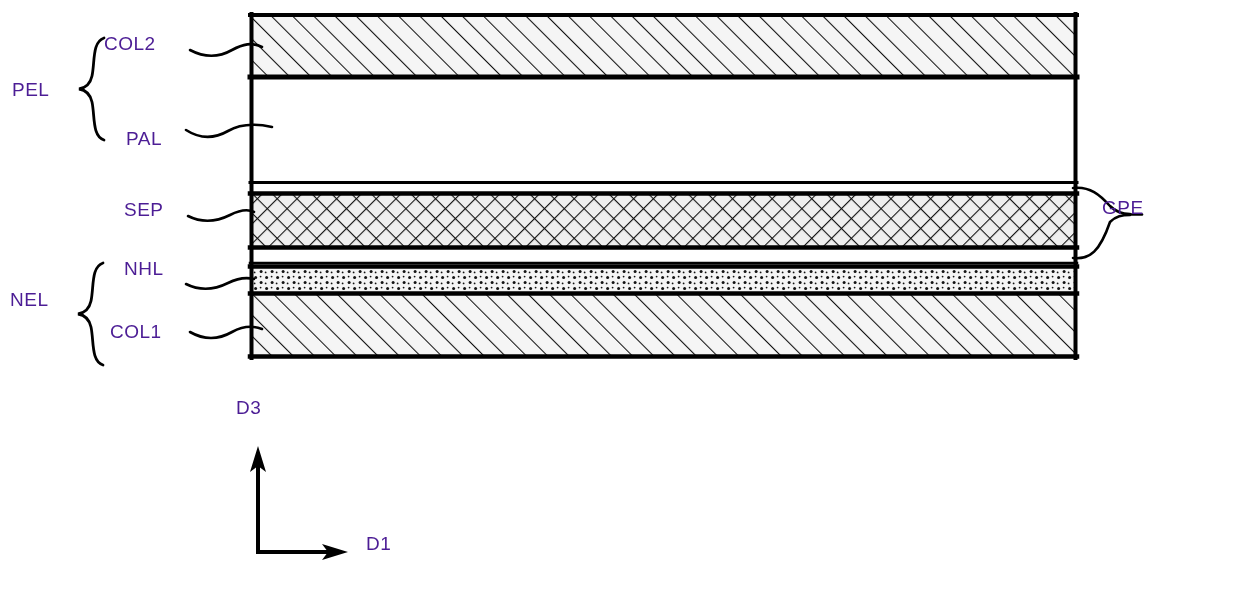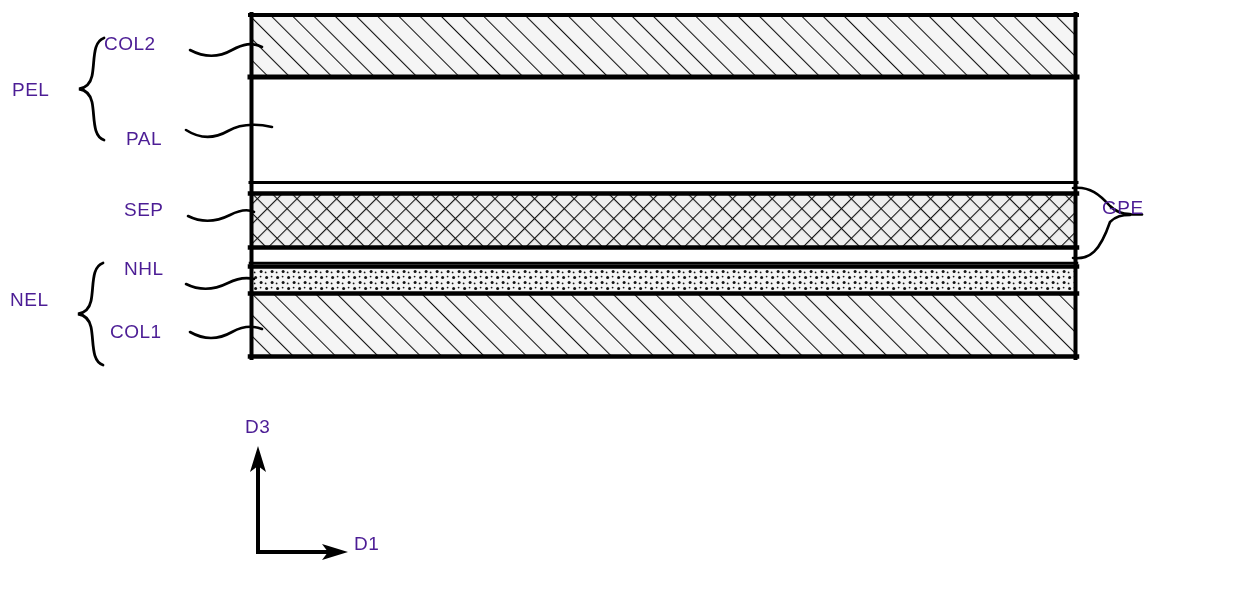--- a/index.html
+++ b/index.html
@@ -136,17 +136,17 @@
   <div class="lbl" style="left:124px;top:200px;">SEP</div>
 
   <div class="lbl" style="left:124px;top:259px;">NHL</div>
 
   <div class="lbl" style="left:10px;top:290px;">NEL</div>
 
   <div class="lbl" style="left:104px;top:322px;margin-left:6px;">COL1</div>
 
   <div class="lbl" style="left:1102px;top:198px;">GPE</div>
 
-  <div class="lbl" style="left:236px;top:417px;margin-left:9px;">D3</div>
+  <div class="lbl" style="left:236px;top:398px;">D3</div>
 
-  <div class="lbl" style="left:354px;top:534px;">D1</div>
+  <div class="lbl" style="left:366px;top:534px;">D1</div>
 
 </div>
 
 </body></html>

